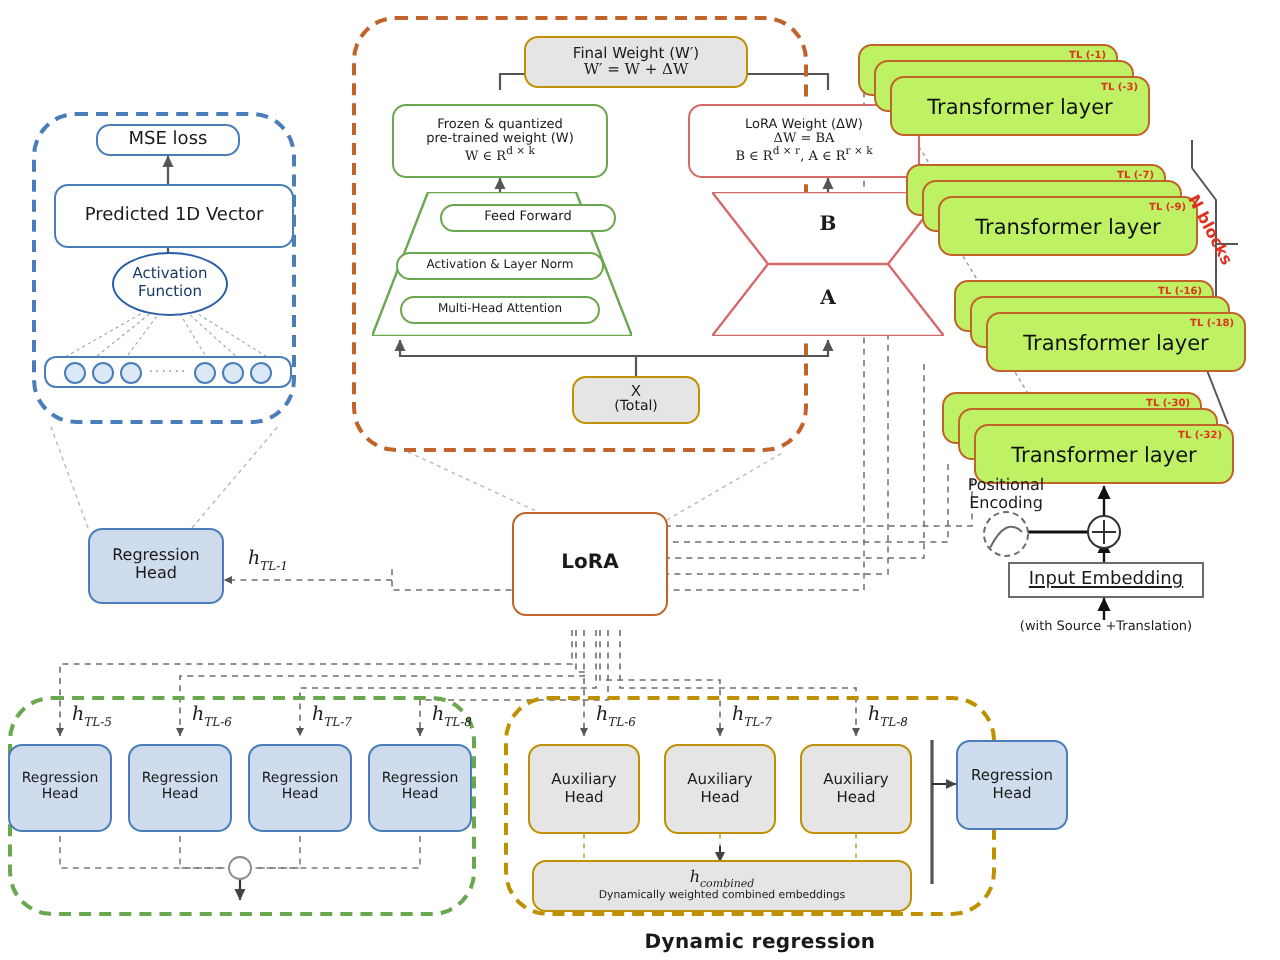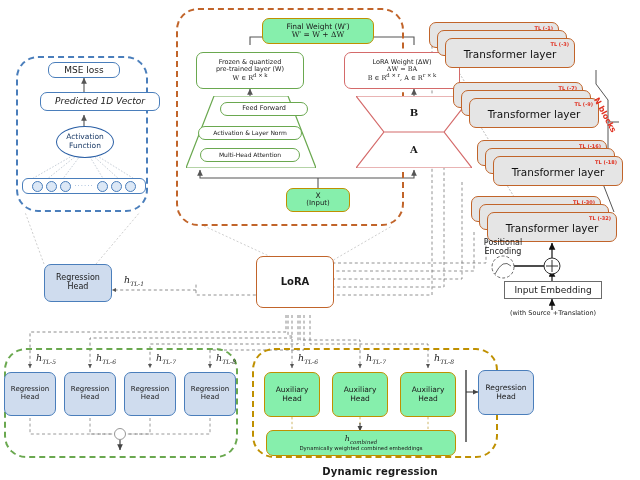--- a/index.html
+++ b/index.html
@@ -8,32 +8,32 @@
   #stage{position:absolute;left:0;top:0;width:640px;height:480px;}
   svg#wires{position:absolute;left:0;top:0;width:640px;height:480px;pointer-events:none;}
   .node{position:absolute;box-sizing:border-box;display:flex;flex-direction:column;
         align-items:center;justify-content:center;text-align:center;line-height:1.12;
         background:#fff;}
   .rnd{border-radius:7px;}
   .blue{border:1.1px solid #4a7ebb;background:#cfdcee;}
   .bluew{border:1.1px solid #4a7ebb;background:#fff;}
   .green{border:1.1px solid #6aa84f;background:#fff;}
   .orange{border:1.3px solid #c1642a;background:#fff;}
-  .gold{border:1.2px solid #bf9000;background:#86efac;}
+  .gold{border:1.2px solid #bf9000;background:#e5e5e5;}
   .red{border:1.1px solid #d46a6a;background:#fff;}
-  .grey{border:1px solid #6b6b6b;background:#fff;border-radius:0;}
+  .grey{border:1px solid #6b6b6b;background:#fff;border-radius:0;text-decoration:underline;}
   .region{position:absolute;box-sizing:border-box;border-radius:22px;background:transparent;}
   .r-blue{border:2.4px dashed #4a7ebb;}
   .r-orange{border:2.6px dashed #c1642a;}
   .r-green{border:2.4px dashed #6aa84f;}
   .r-gold{border:2.6px dashed #bf9000;}
   .cap{position:absolute;text-align:center;font-size:10px;font-weight:bold;letter-spacing:.2px;}
   .tl-tag{position:absolute;font-size:5px;font-weight:bold;color:#e03020;right:5px;top:2px;}
   .tlbox{position:absolute;box-sizing:border-box;border:1.3px solid #c1642a;border-radius:7px;
-         background:#e5e5e5;}
+         background:#bef264;}
   .tlbox .ttl{font-size:10.5px;color:#111;position:absolute;left:0;right:0;top:50%;
               transform:translateY(-42%);text-align:center;}
   .hlab{position:absolute;font-size:9.5px;font-style:italic;font-family:"DejaVu Serif","Liberation Serif",serif;}
   .hlab sub{font-size:6px;font-style:italic;}
   .tiny{font-size:5.3px;}
   .s6{font-size:6px;}
   .s65{font-size:6.5px;}
   .s7{font-size:7px;}
   .s75{font-size:7.5px;}
   .s8{font-size:8px;}
@@ -180,21 +180,21 @@
   </svg>
 
   <div class="region r-blue" style="left:16px;top:56px;width:132px;height:156px;"></div>
   <div class="region r-orange" style="left:176px;top:8px;width:228px;height:218px;"></div>
   <div class="region r-green" style="left:4px;top:348px;width:234px;height:110px;"></div>
   <div class="region r-gold" style="left:252px;top:348px;width:246px;height:110px;"></div>
 
   <div class="node rnd bluew" style="left:48px;top:62px;width:72px;height:16px;">
     <span class="s9">MSE loss</span>
   </div>
-  <div class="node rnd bluew" style="left:40px;top:92px;width:120px;height:19px;font-style:italic;">
+  <div class="node rnd bluew" style="left:27px;top:92px;width:120px;height:32px;">
     <span class="s9">Predicted 1D Vector</span>
   </div>
   <div class="ell" style="left:56px;top:126px;width:56px;height:30px;">
     <span>Activation</span>
     <span>Function</span>
   </div>
   <div class="neurons" style="left:22px;top:178px;width:124px;height:16px;">
     <span class="neu"></span>
     <span class="neu"></span>
     <span class="neu"></span>
@@ -204,21 +204,21 @@
     <span class="neu"></span>
   </div>
 
   <div class="node rnd gold" style="left:262px;top:18px;width:112px;height:26px;">
     <span class="s75">Final Weight (W′)</span>
     <span class="s75 serif">W′ = W + ΔW</span>
   </div>
 
   <div class="node rnd green" style="left:196px;top:52px;width:108px;height:37px;">
     <span class="s65">Frozen &amp; quantized</span>
-    <span class="s65">pre-trained layer (W)</span>
+    <span class="s65">pre-trained weight (W)</span>
     <span class="s65 serif">
       <span>W ∈ R</span><sup class="tiny">d × k</sup>
     </span>
   </div>
 
   <div class="node rnd red" style="left:344px;top:52px;width:116px;height:37px;">
     <span class="s65">LoRA Weight (ΔW)</span>
     <span class="s65 serif">ΔW = BA</span>
     <span class="s65 serif">
       <span>B ∈ R</span><sup class="tiny">d × r</sup><span>, A ∈ R</span><sup class="tiny">r × k</sup>
@@ -246,21 +246,21 @@
   </div>
   <svg class="trap" style="left:356px;top:132px;width:116px;height:36px;" viewBox="0 0 116 36">
     <polygon points="28,0 88,0 116,36 0,36" fill="#fff" stroke="#d46a6a" stroke-width="1.2"></polygon>
   </svg>
   <div class="node" style="left:398px;top:142px;width:32px;height:16px;background:transparent;border:none;">
     <span class="s10 serif" style="font-weight:bold;">A</span>
   </div>
 
   <div class="node rnd gold" style="left:286px;top:188px;width:64px;height:24px;">
     <span class="s75">X</span>
-    <span class="s7">(Input)</span>
+    <span class="s7">(Total)</span>
   </div>
 
   <div class="tlbox" style="left:429px;top:22px;width:130px;height:26px;">
     <span class="tl-tag">TL (-1)</span>
   </div>
   <div class="tlbox" style="left:437px;top:30px;width:130px;height:26px;"></div>
   <div class="tlbox" style="left:445px;top:38px;width:130px;height:30px;">
     <span class="tl-tag">TL (-3)</span>
     <span class="ttl">Transformer layer</span>
   </div>

